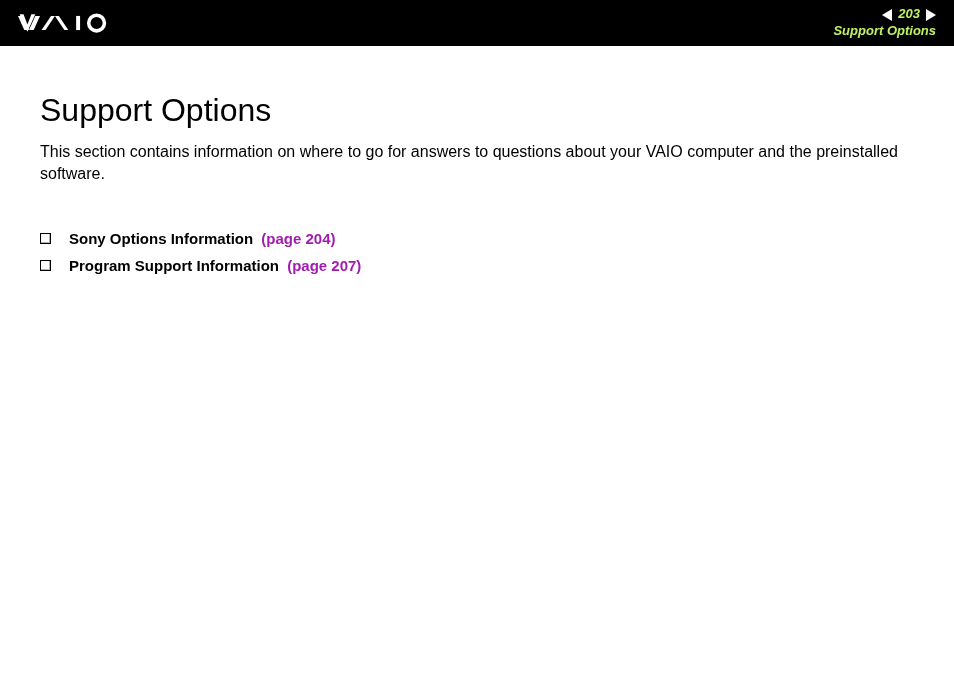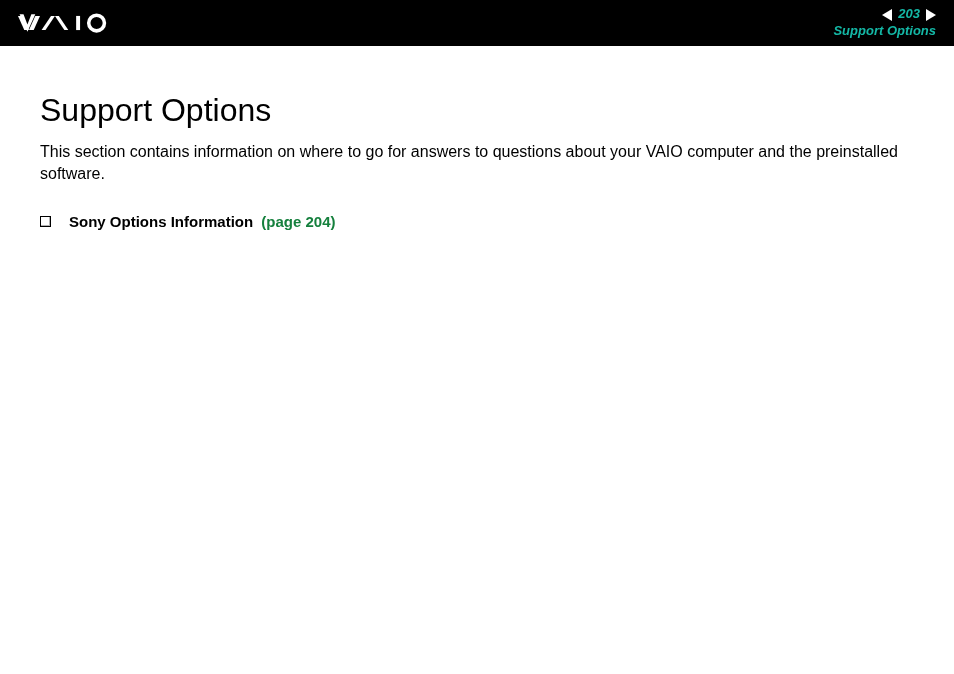--- a/index.html
+++ b/index.html
@@ -26,21 +26,21 @@
     .logo {
       display: flex;
       align-items: center;
     }
     .logo svg {
       fill: #fff;
       height: 22px;
     }
     .header-right {
       text-align: right;
-      color: #14b8a6;
+      color: #bef264;
       font-style: italic;
       font-weight: bold;
       font-size: 13px;
       line-height: 1.3;
     }
     .page-nav {
       display: flex;
       align-items: center;
       justify-content: flex-end;
       gap: 4px;
@@ -72,21 +72,21 @@
     }
     .page-title {
       font-size: 32px;
       font-weight: normal;
       margin-bottom: 12px;
       font-family: Arial, Helvetica, sans-serif;
     }
     .intro-text {
       font-size: 16px;
       line-height: 1.35;
-      margin-bottom: 29px;
+      margin-bottom: 46px;
     }
     .list {
       list-style: none;
     }
     .list-item {
       display: flex;
       align-items: flex-start;
       margin-bottom: 10px;
       font-size: 15px;
     }
@@ -96,21 +96,21 @@
       border: 1.5px solid #000;
       margin-right: 18px;
       margin-top: 3px;
       flex-shrink: 0;
       box-shadow: inset -1px -1px 0 rgba(0,0,0,0.3);
     }
     .item-label {
       font-weight: bold;
     }
     .item-link {
-      color: #15803d;
+      color: #a21caf;
       font-weight: bold;
       cursor: pointer;
       margin-left: 4px;
     }
   </style>
 </head>
 <body>
 
 <div class="header-bar">
   <div class="logo">
@@ -144,14 +144,21 @@
   <h1 class="page-title">Support Options</h1>
   <p class="intro-text">This section contains information on where to go for answers to questions about your VAIO computer and the preinstalled software.</p>
   <ul class="list">
     <li class="list-item">
       <span class="bullet"></span>
       <span>
         <span class="item-label">Sony Options Information</span>
         <span class="item-link">(page 204)</span>
       </span>
     </li>
+    <li class="list-item">
+      <span class="bullet"></span>
+      <span>
+        <span class="item-label">Program Support Information</span>
+        <span class="item-link">(page 207)</span>
+      </span>
+    </li>
   </ul>
 </div>
 
 </body></html>

